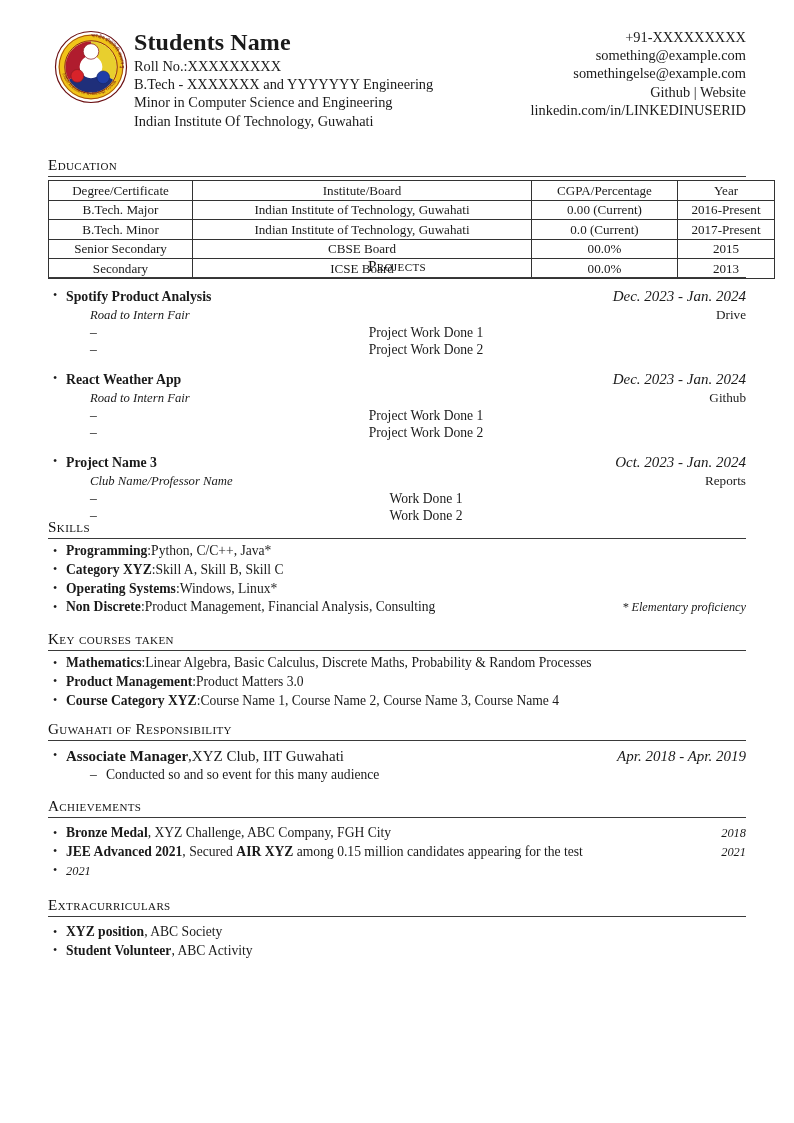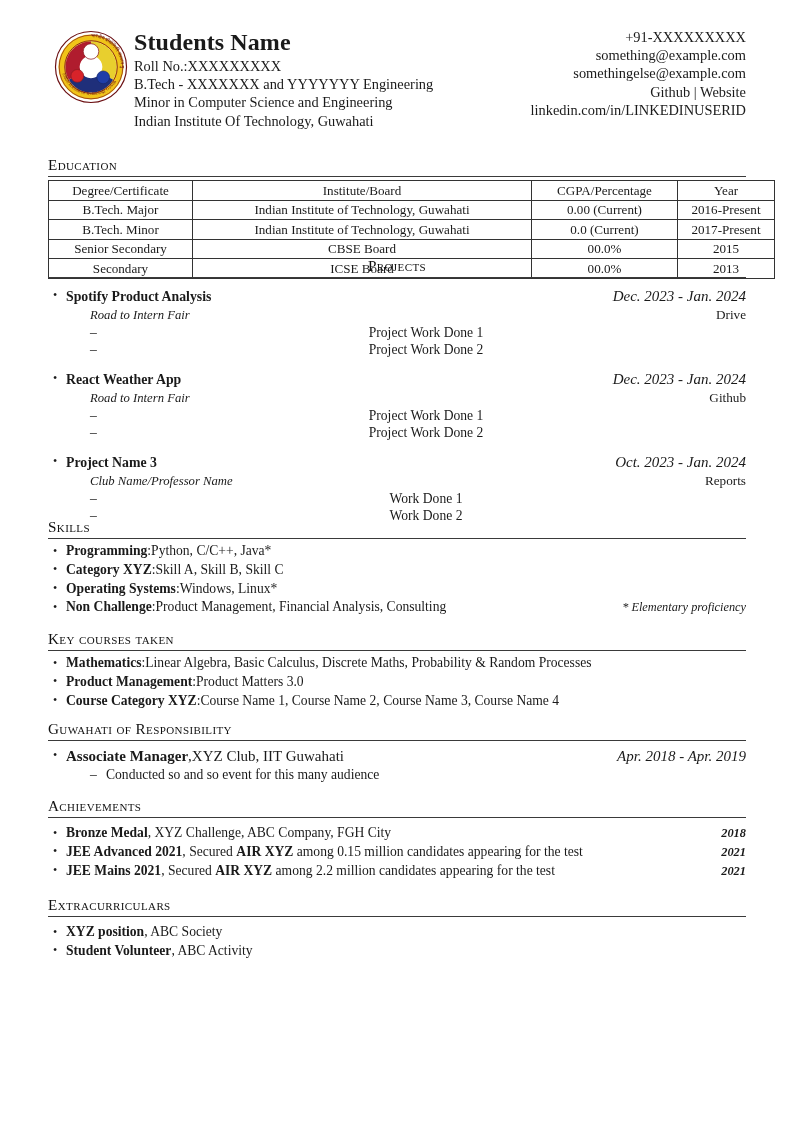--- a/index.html
+++ b/index.html
@@ -191,21 +191,20 @@
   }
   .right-note {
     font-size: 12.3px;
     font-style: italic;
     white-space: nowrap;
   }
   .right-year {
     font-size: 12.4px;
     font-style: italic;
     white-space: nowrap;
-    font-weight: bold;
   }
 </style>
 </head>
 <body>
 
 <div class="page">
 
   <div class="header">
     <div class="logo-wrap">
       <svg class="logo" viewBox="0 0 100 100">
@@ -364,21 +363,21 @@
       </li>
       <li>
         <span class="bold">Category XYZ</span><span>:</span><span>Skill A, Skill B, Skill C</span>
       </li>
       <li>
         <span class="bold">Operating Systems</span><span>:</span><span>Windows, Linux*</span>
       </li>
       <li>
         <div class="row-split">
           <span>
-            <span class="bold">Non Challenge</span><span>:</span><span>Product Management, Financial Analysis, Consulting</span>
+            <span class="bold">Non Discrete</span><span>:</span><span>Product Management, Financial Analysis, Consulting</span>
           </span>
           <span class="right-note">* Elementary proficiency</span>
         </div>
       </li>
     </ul>
   </div>
 
   <div class="section" style="top:630px;">
     <div class="section-title">Key courses taken</div>
     <div class="rule"></div>
@@ -428,23 +427,20 @@
       <li>
         <div class="row-split">
           <span>
             <span class="bold">JEE Advanced 2021</span><span>, Secured </span><span class="bold">AIR XYZ</span><span> among 0.15 million candidates appearing for the test</span>
           </span>
           <span class="right-year">2021</span>
         </div>
       </li>
       <li>
         <div class="row-split">
-          <span>
-            <span class="bold">JEE Mains 2021</span><span>, Secured </span><span class="bold">AIR XYZ</span><span> among 2.2 million candidates appearing for the test</span>
-          </span>
           <span class="right-year">2021</span>
         </div>
       </li>
     </ul>
   </div>
 
   <div class="section" style="top:896px;">
     <div class="section-title">Extracurriculars</div>
     <div class="rule"></div>
     <div style="height:3px"></div>

